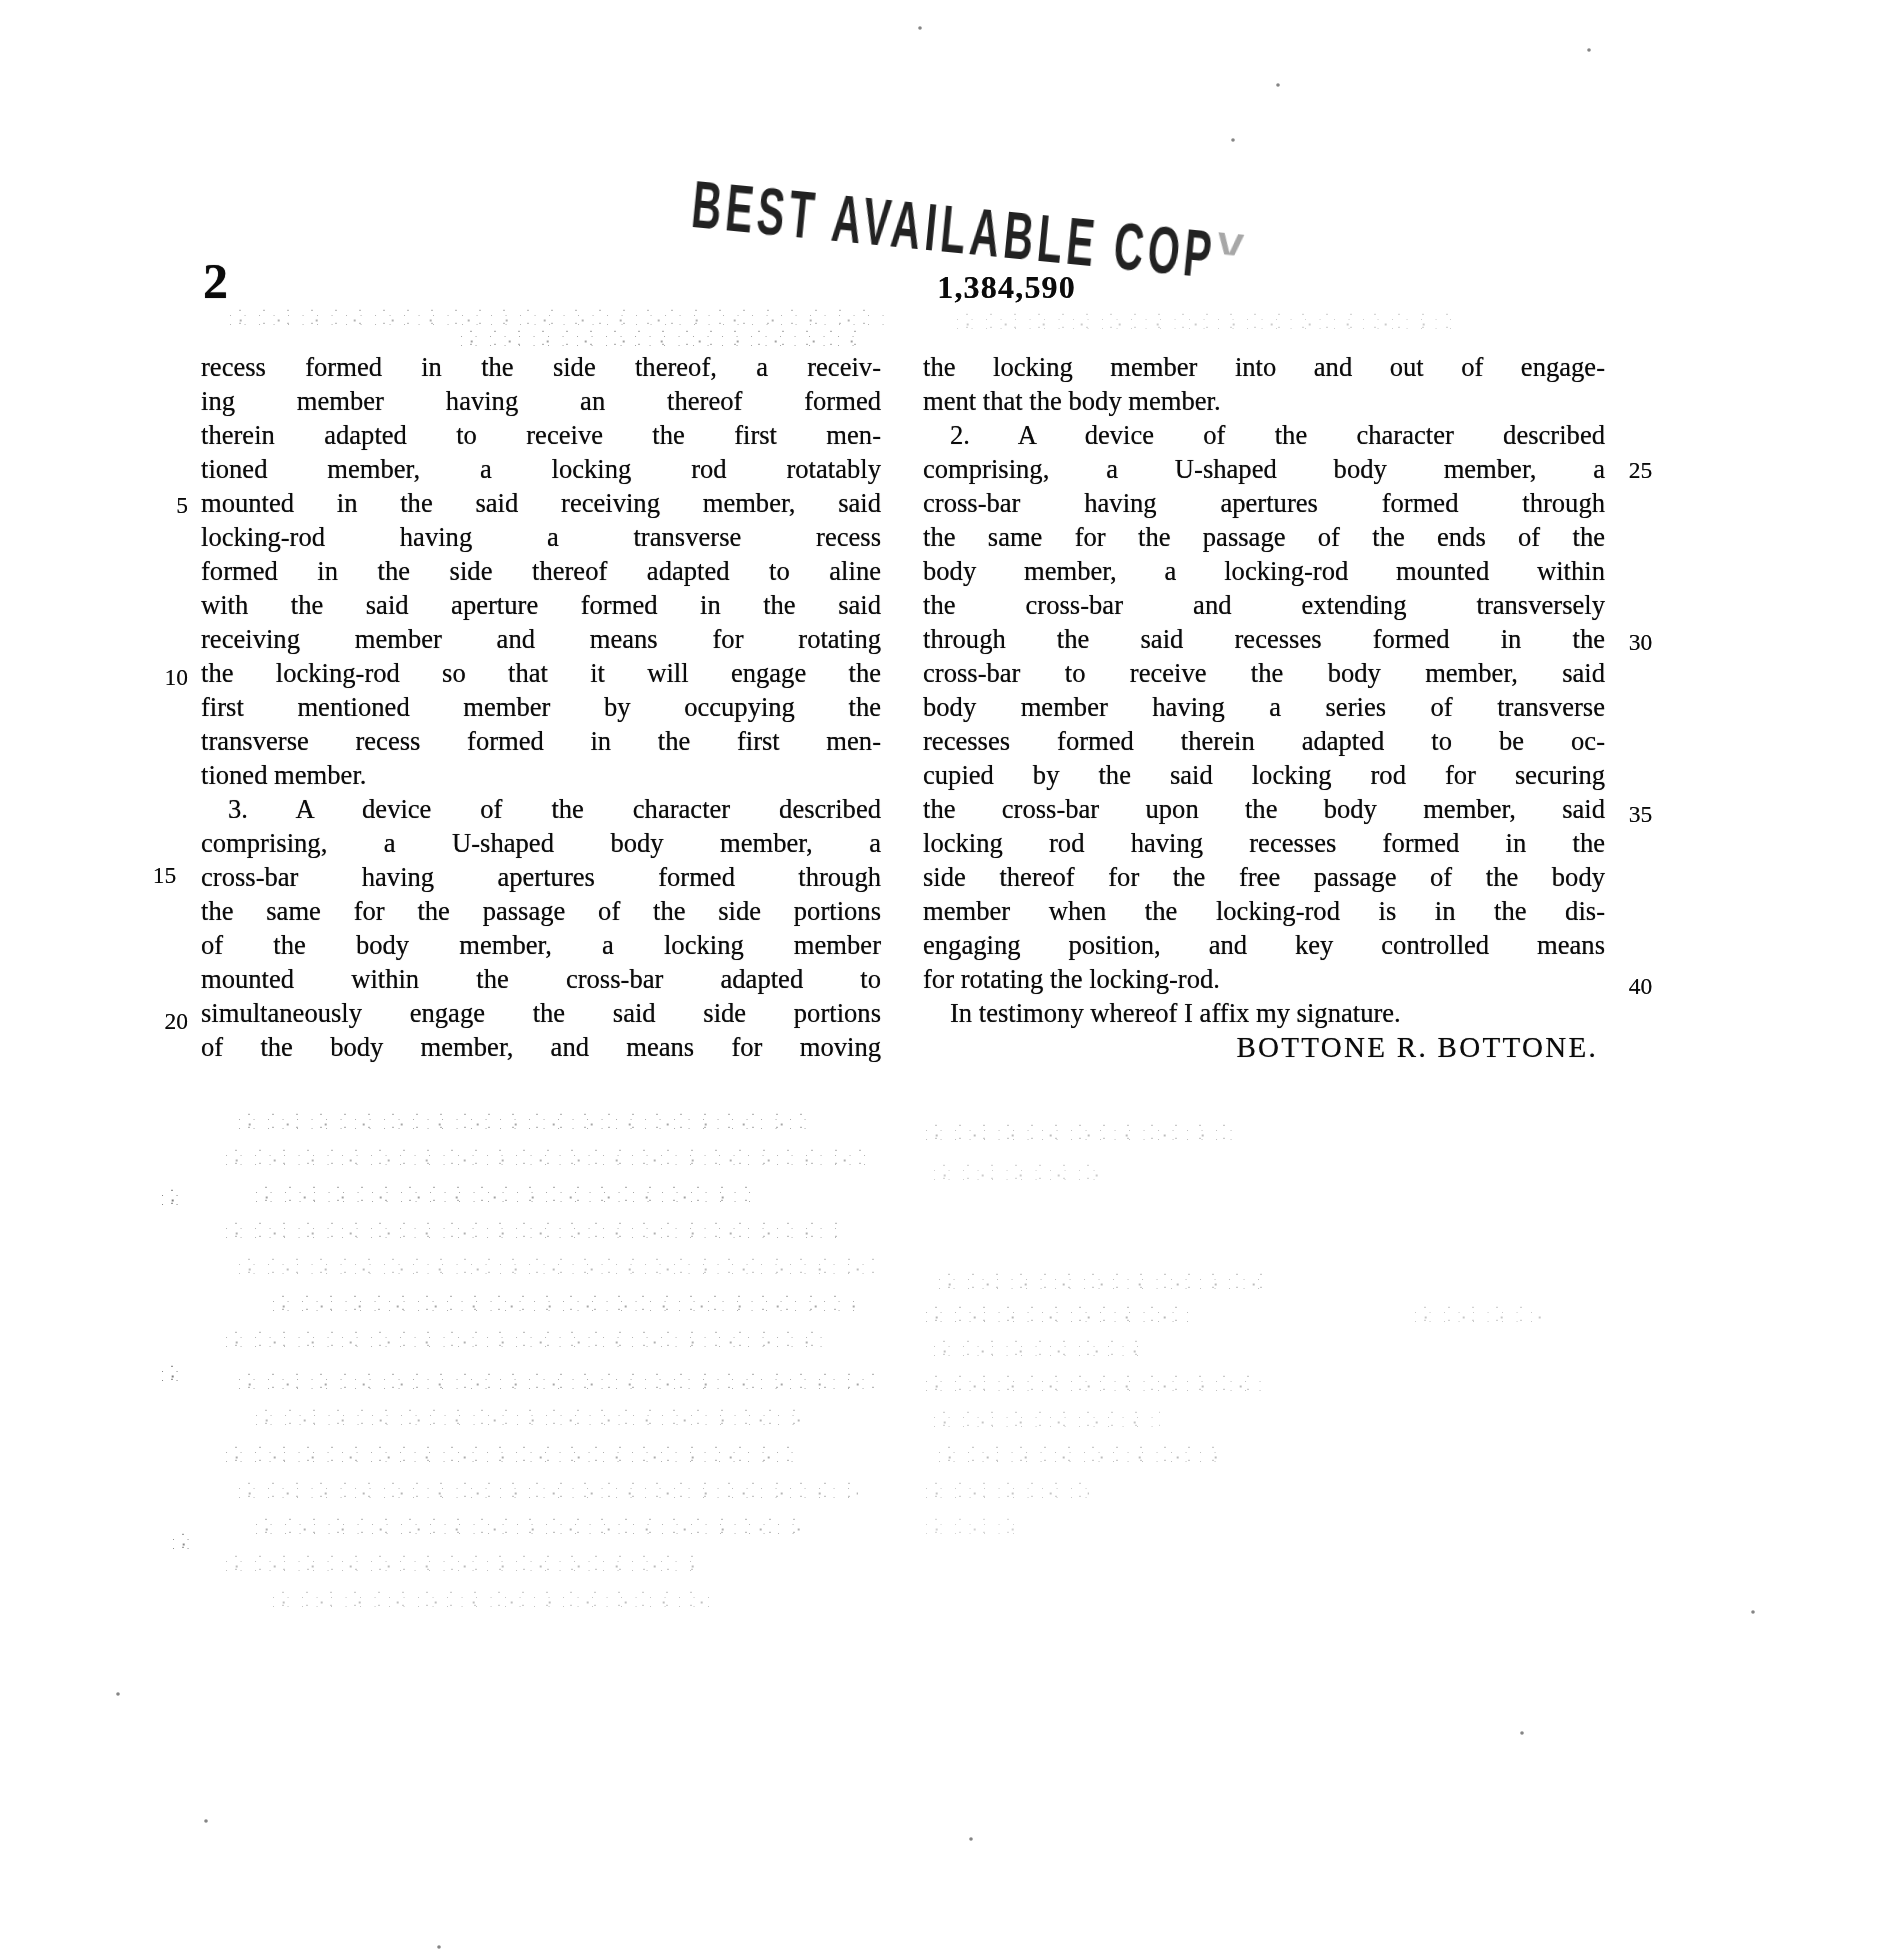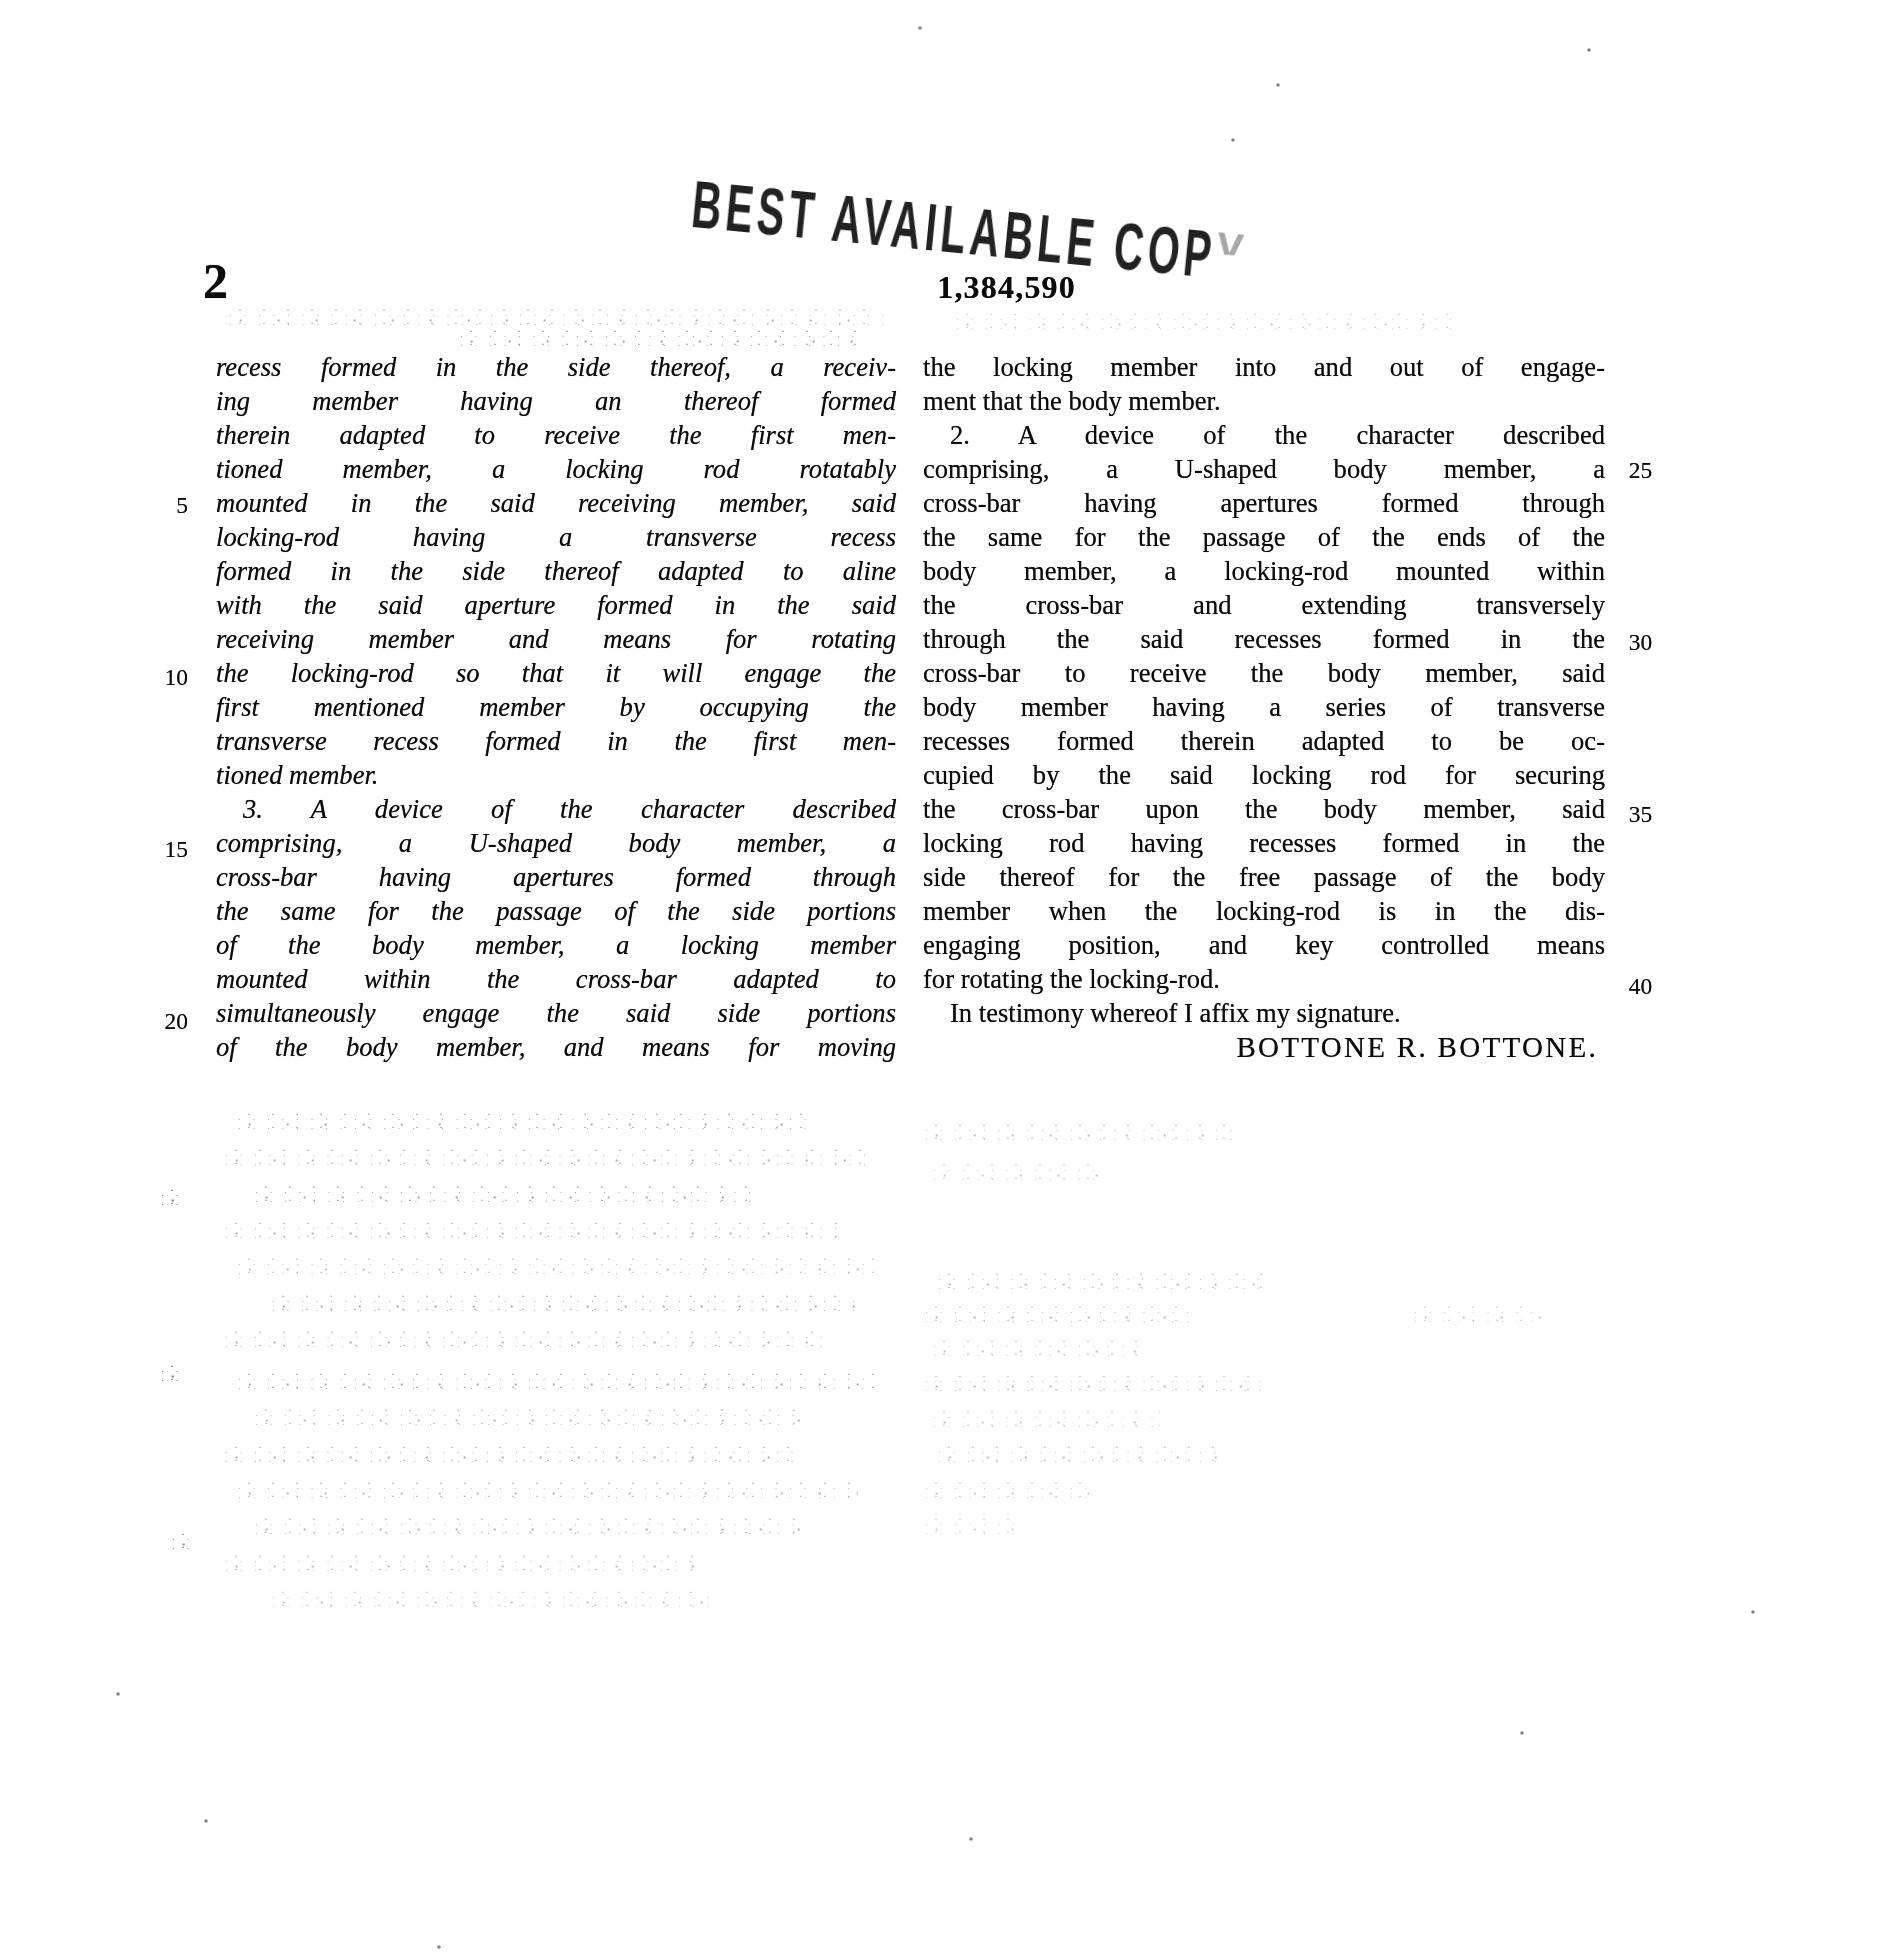--- a/index.html
+++ b/index.html
@@ -34,21 +34,21 @@
     font-size:32px;font-weight:bold;text-align:right;letter-spacing:1.2px;
     text-shadow:0 0 0.6px rgba(0,0,0,.7);
   }
 
   
   .col{
     position:absolute;top:350px;
     font-size:26.6px;line-height:34px;
     text-shadow:0 0 0.7px rgba(0,0,0,.65);
   }
-  .leftcol{left:216px;width:680px;font-style:italic;}
+  .leftcol{left:201px;width:680px;}
   .rightcol{left:923px;width:682px;}
   .line{
     height:34px;overflow:visible;
     text-align:justify;text-align-last:justify;
     white-space:nowrap;
   }
   .line.j{white-space:normal;}
   .line.noj{text-align:left;text-align-last:left;}
   .line.indent{text-indent:27px;}
   .line.sig{
@@ -96,21 +96,21 @@
 
   <div class="stamp"><span>BEST AVAILABLE COP</span><span class="stamp-tail">Y</span></div>
 
   <div class="pagenum">2</div>
   <div class="patnum">1,384,590</div>
 
   <div class="colnums numleft">
 
   <div class="lnum" style="top: 138px;">5</div>
       <div class="lnum" style="top: 310px;">10</div>
-      <div class="lnum" style="top: 482px;">15</div>
+      <div class="lnum" style="top: 508px; text-align: center;">15</div>
       <div class="lnum" style="top: 654px;">20</div>
     </div>
   <div class="colnums numright">
 
   <div class="lnum" style="top: 103px;">25</div>
       <div class="lnum" style="top: 275px;">30</div>
       <div class="lnum" style="top: 447px;">35</div>
       <div class="lnum" style="top: 619px; font-family: Liberation Serif, serif;">40</div>
     </div>
 

